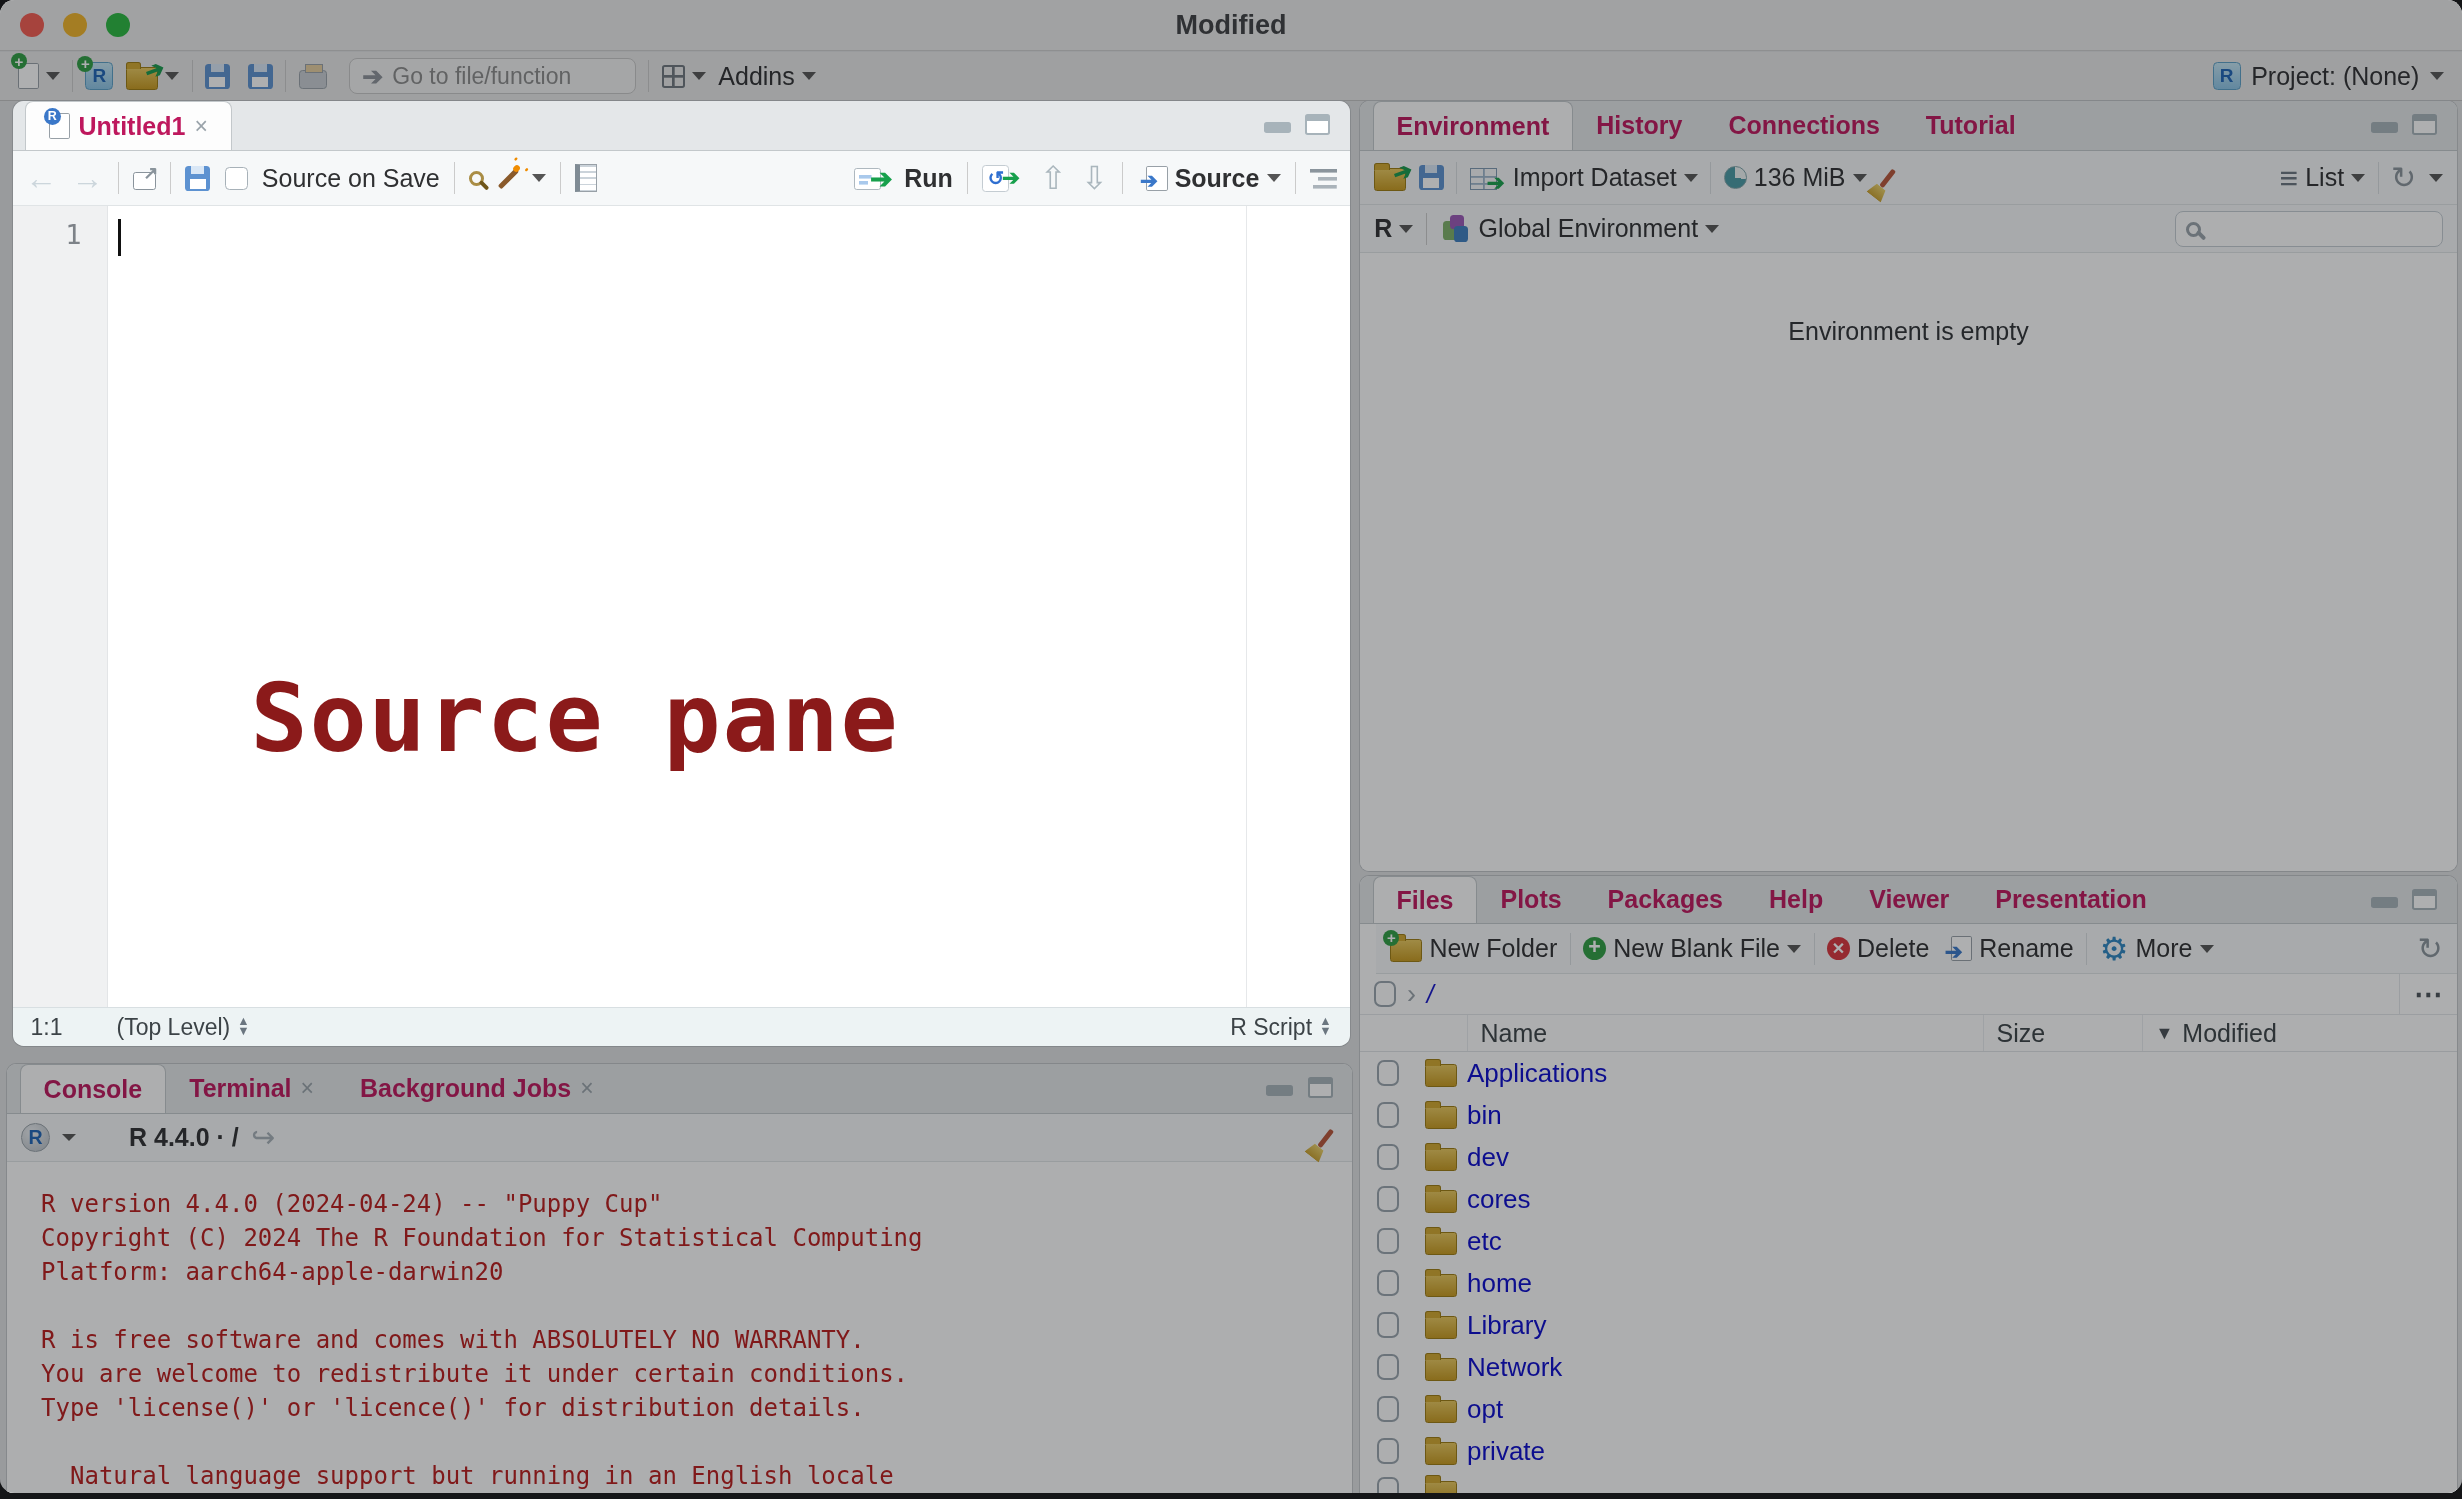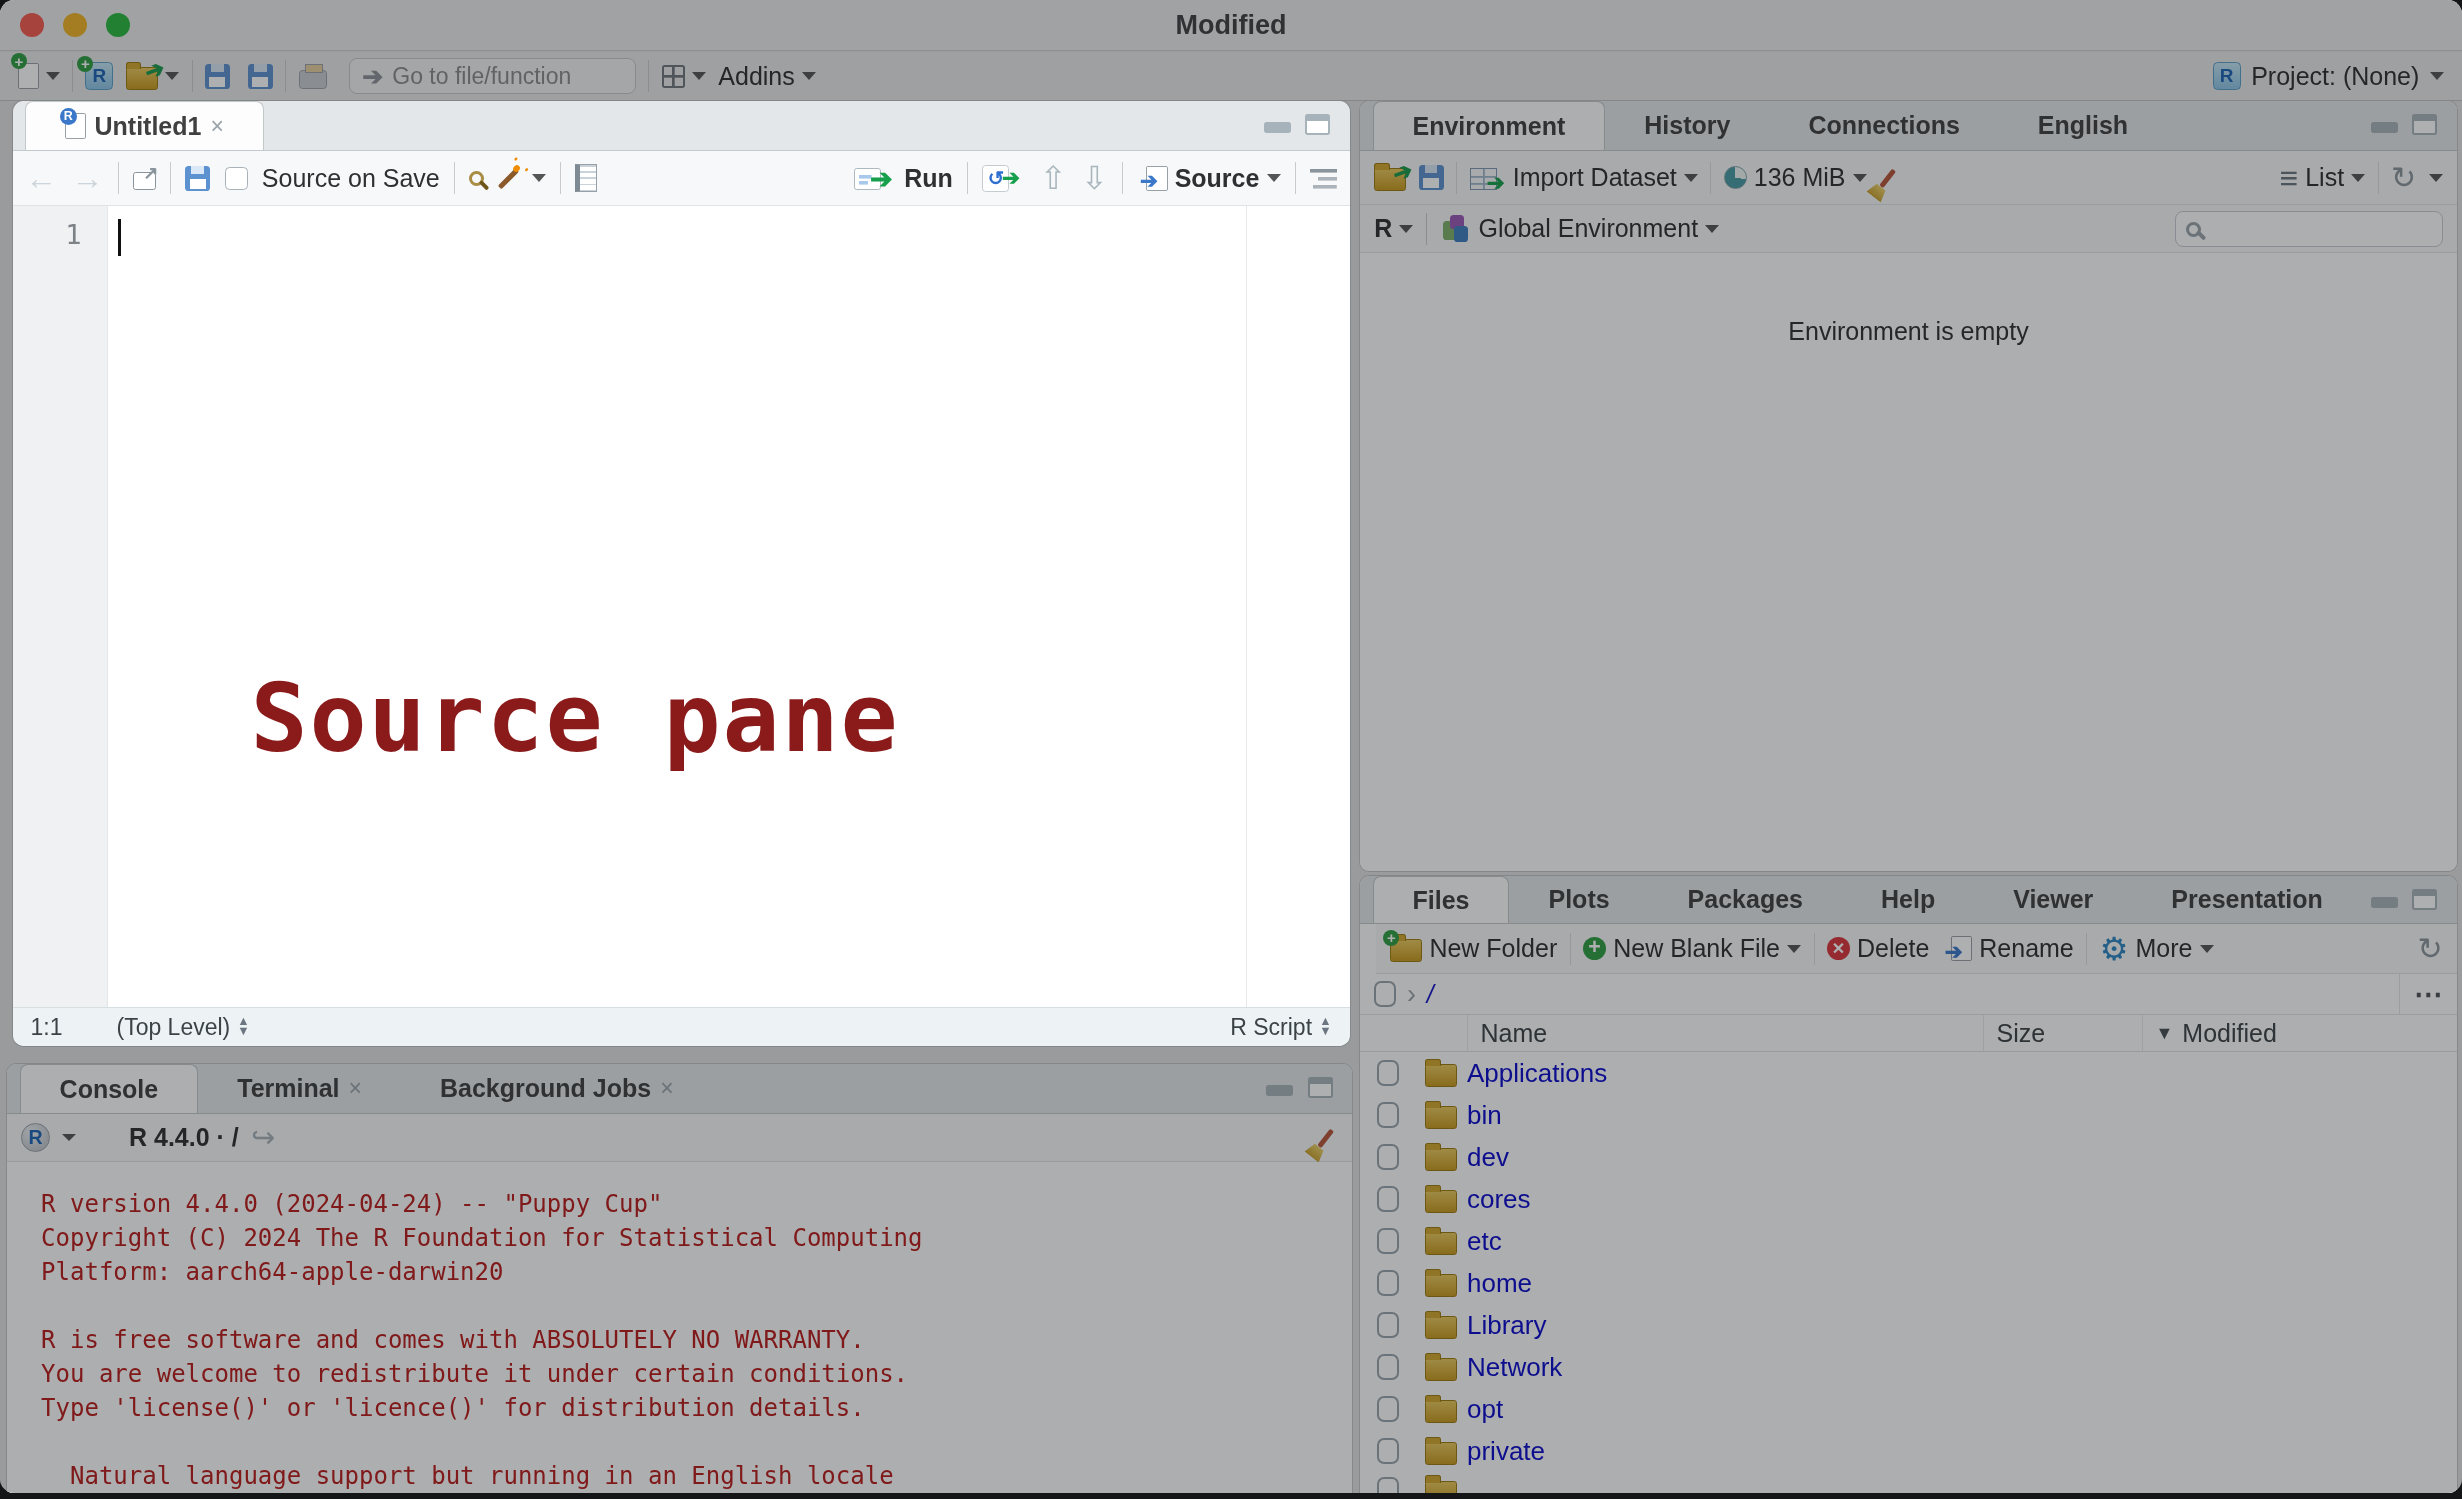--- a/index.html
+++ b/index.html
@@ -25,21 +25,21 @@
   .goto-box input { border:none; outline:none; background:transparent; font-size:23px; color:#555; width:214px; font-family:"Liberation Sans",sans-serif; }
   .goto-box input::placeholder { color:#8b8b8b; }
   .goto-arrow { color:#8d9299; font-size:25px; font-weight:bold; }
   .tool-label { font-size:25px; color:#2f3032; }
   .proj { margin-left:auto; display:flex; align-items:center; gap:10.7px; }
 
   
   .pane { position:absolute; background:#fdfdfd; border-radius:9px; overflow:hidden; box-shadow:0 0 0 0.9px #bfc3c6; display:flex; flex-direction:column; }
   .tabbar { display:flex; align-items:flex-end; background:#e4e7e9; border-bottom:0.9px solid #c3c8cb; height:50px; padding-left:12.5px; position:relative; flex:none; }
   .tabs { display:flex; align-items:flex-end; height:100%; }
-  .tab { display:flex; align-items:center; gap:9px; padding:0 39px; height:49px; font-size:25px; font-weight:bold; color:#404040; cursor:default; }
+  .tab { display:flex; align-items:center; gap:9px; padding:0 23px; height:49px; font-size:25px; font-weight:bold; color:#be185d; cursor:default; }
   .tab.active { background:#fdfdfd; border:0.9px solid #c3c8cb; border-bottom:none; border-radius:8px 8px 0 0; }
   .tab-close { color:#9aa3aa; font-size:23px; font-weight:normal; }
   .tab-close::after { content:'×'; }
   .winbtns { position:absolute; right:19.6px; top:12.5px; display:flex; gap:14.3px; align-items:flex-end; }
   .icon-minbar { width:27px; height:10.7px; background:#a7b3ba; border-radius:2.7px; margin-bottom:1.8px; }
   .icon-maxwin { width:25px; height:21.4px; border:2.7px solid #a7b3ba; border-top:7.1px solid #a7b3ba; border-radius:2.7px; background:#fff; }
   .ptoolbar { display:flex; align-items:center; gap:12.5px; padding:0 14.3px; background:#f6f8f9; border-bottom:0.9px solid #e0e4e6; height:54px; flex:none; }
   .ptoolbar .sep { background:#d9dee1; }
   .subrow { display:flex; align-items:center; gap:12.5px; padding:0 14.3px; background:#f6f8f9; border-bottom:0.9px solid #e0e4e6; height:48px; flex:none; }
 
@@ -365,21 +365,21 @@
 
           <div class="tab">
             <span class="tab-label">History</span>
           </div>
 
           <div class="tab">
             <span class="tab-label">Connections</span>
           </div>
 
           <div class="tab">
-            <span class="tab-label">English</span>
+            <span class="tab-label">Tutorial</span>
           </div>
         </div>
       <div class="winbtns">
         <span class="icon-minbar"></span>
         <span class="icon-maxwin"></span>
       </div>
     </div>
     <div class="ptoolbar">
       <span class="icon icon-folder">
           <span class="badge-arrow"></span>

